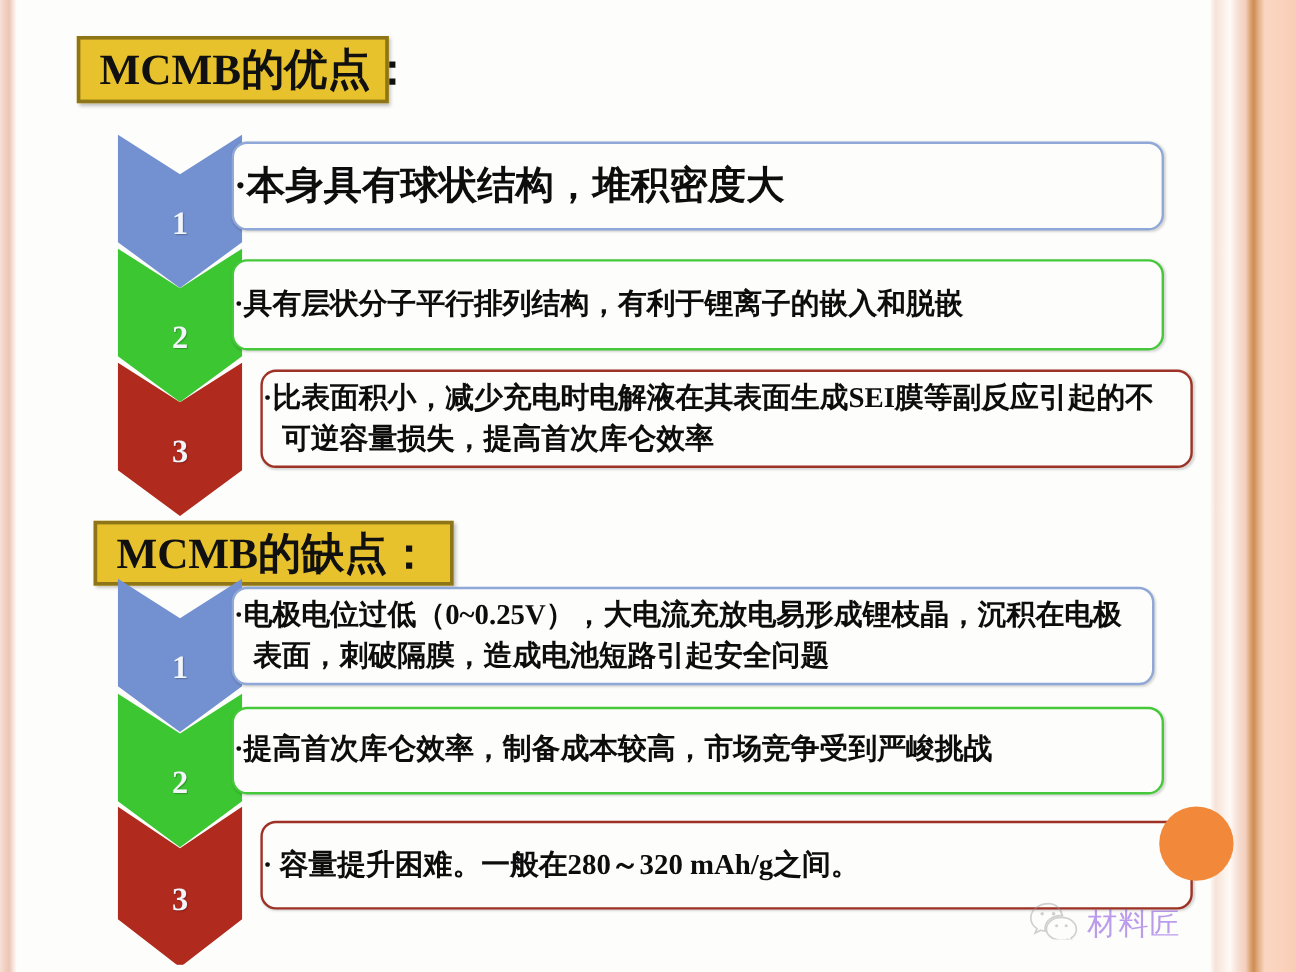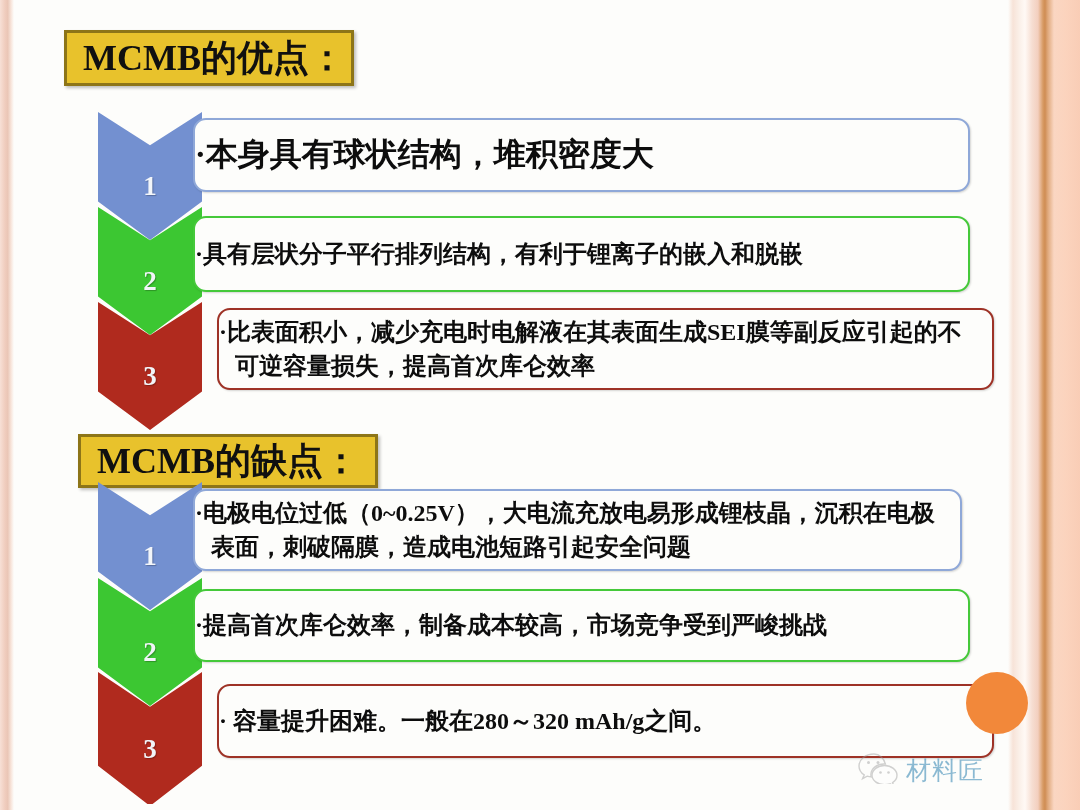--- a/index.html
+++ b/index.html
@@ -57,21 +57,21 @@
   }
   .heading-text {
     font-family: "Liberation Serif", "DejaVu Serif", serif;
     font-weight: bold;
     font-size: 36px;
     color: #101010;
     letter-spacing: 0px;
     white-space: nowrap;
     padding-left: 16px;
   }
-  #heading-pros { left: 64px; top: 30px; width: 290px; height: 56px; }
+  #heading-pros { left: 64px; top: 30px; width: 260px; height: 56px; }
   #heading-cons { left: 78px; top: 434px; width: 300px; height: 54px; }
 
   
   .chevron {
     position: absolute;
     width: 104px;
     clip-path: polygon(0% 0%, 50% 26%, 100% 0%, 100% 70%, 50% 100%, 0% 70%);
     display: flex;
     align-items: center;
     justify-content: center;
@@ -136,21 +136,21 @@
     right: 96px;
     bottom: 22px;
     display: flex;
     align-items: center;
     gap: 6px;
     opacity: 0.45;
   }
   .wm-text {
     font-family: Liberation Serif, serif;
     font-size: 25px;
-    color: #0369a1;
+    color: #6d28d9;
     letter-spacing: 1px;
     text-align: center;
   }
   .wm-icon { display: block; }
 </style>
 </head>
 <body>
 
 <div id="slide">
 

